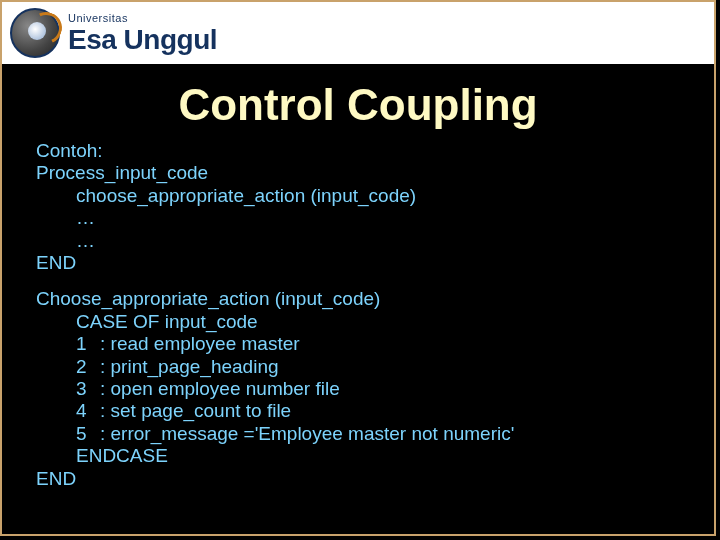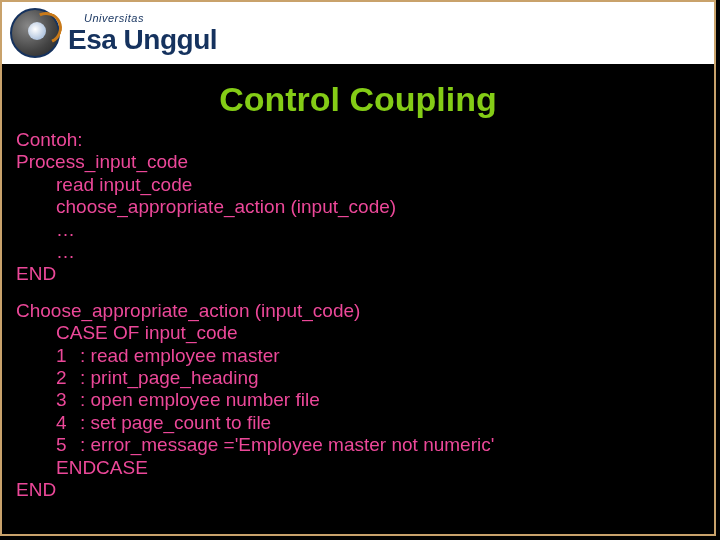--- a/index.html
+++ b/index.html
@@ -66,43 +66,43 @@
     display: flex;
     flex-direction: column;
     justify-content: center;
     line-height: 1;
   }
   .uni-small {
     font-size: 11px;
     color: #15325e;
     letter-spacing: 0.5px;
     margin-bottom: 2px;
-    margin-left: 16px;
-    font-style: italic;
+    margin-left: 0;
   }
   .uni-big {
     font-size: 28px;
     font-weight: bold;
     color: #15325e;
     letter-spacing: -0.5px;
   }
   .title {
     text-align: center;
-    color: #84cc16;
+    color: #fef9c3;
     font-family: "Comic Sans MS", "Chalkboard", cursive, sans-serif;
-    font-size: 34px;
+    font-size: 44px;
     font-weight: bold;
     margin-top: 16px;
     margin-bottom: 10px;
   }
   .content {
-    color: #ec4899;
+    color: #7dd3fc;
     font-size: 19px;
     line-height: 1.18;
     padding: 0 14px;
+    margin-left: 20px;
   }
   .indent1 {
     padding-left: 40px;
   }
   .case-row {
     padding-left: 40px;
     display: flex;
   }
   .case-num {
     width: 24px;
@@ -125,21 +125,20 @@
       <div class="uni-small">Universitas</div>
       <div class="uni-big">Esa Unggul</div>
     </div>
   </div>
 
   <div class="title">Control Coupling</div>
 
   <div class="content">
     <div>Contoh:</div>
     <div>Process_input_code</div>
-    <div class="indent1">read input_code</div>
     <div class="indent1">choose_appropriate_action (input_code)</div>
     <div class="indent1">…</div>
     <div class="indent1">…</div>
     <div>END</div>
 
     <div class="gap"></div>
 
     <div>Choose_appropriate_action (input_code)</div>
     <div class="indent1">CASE OF input_code</div>
     <div class="case-row">

